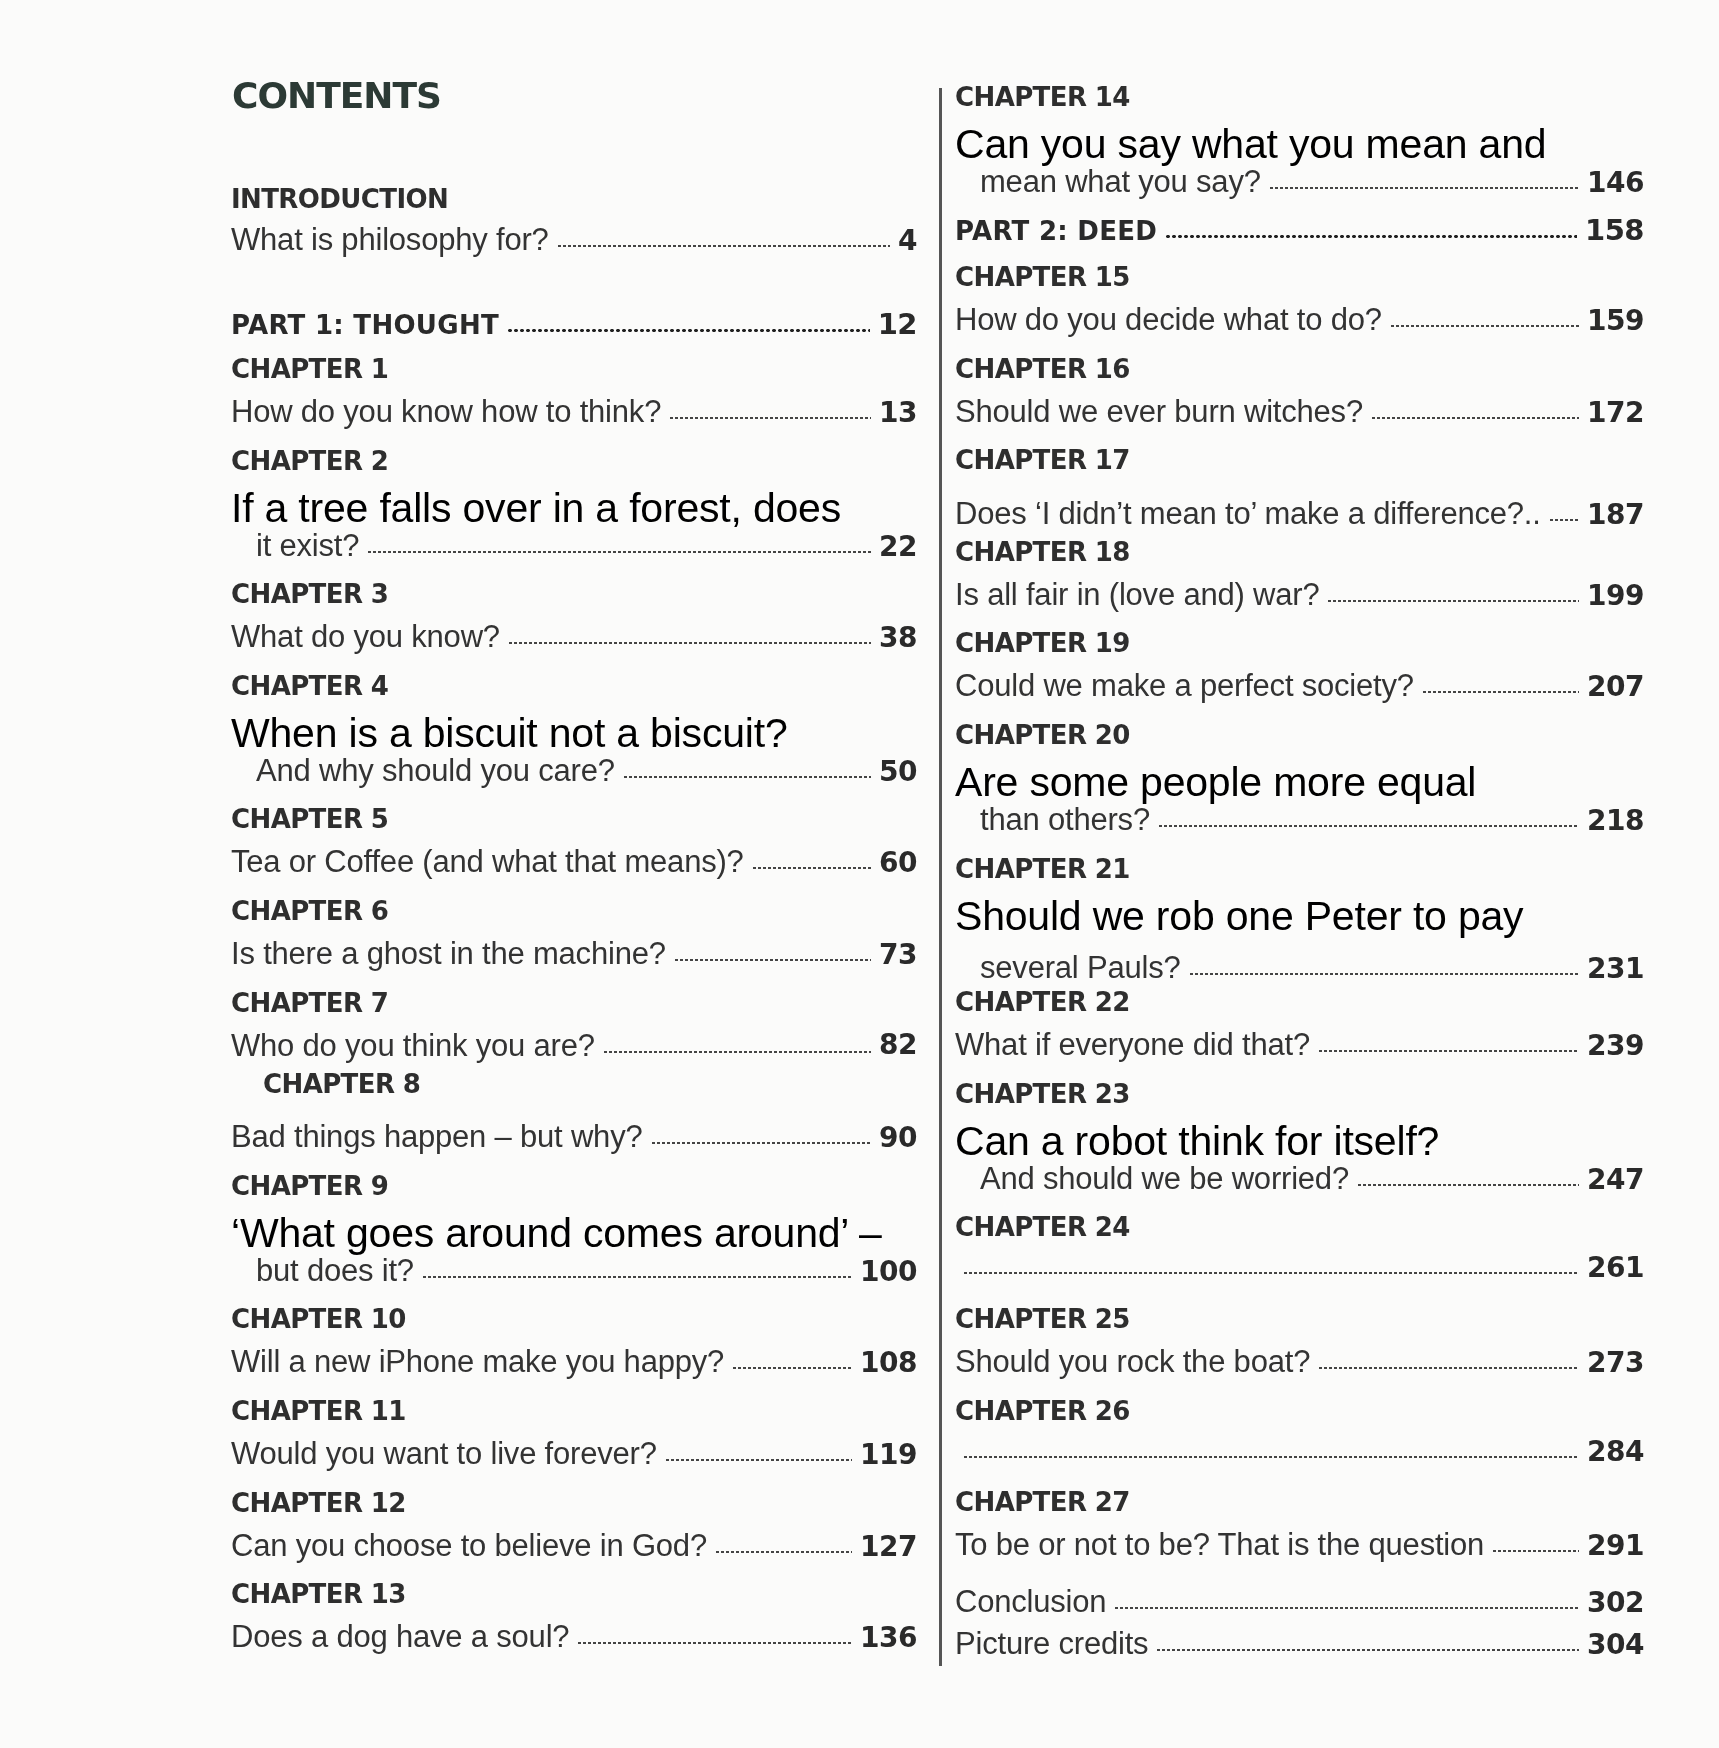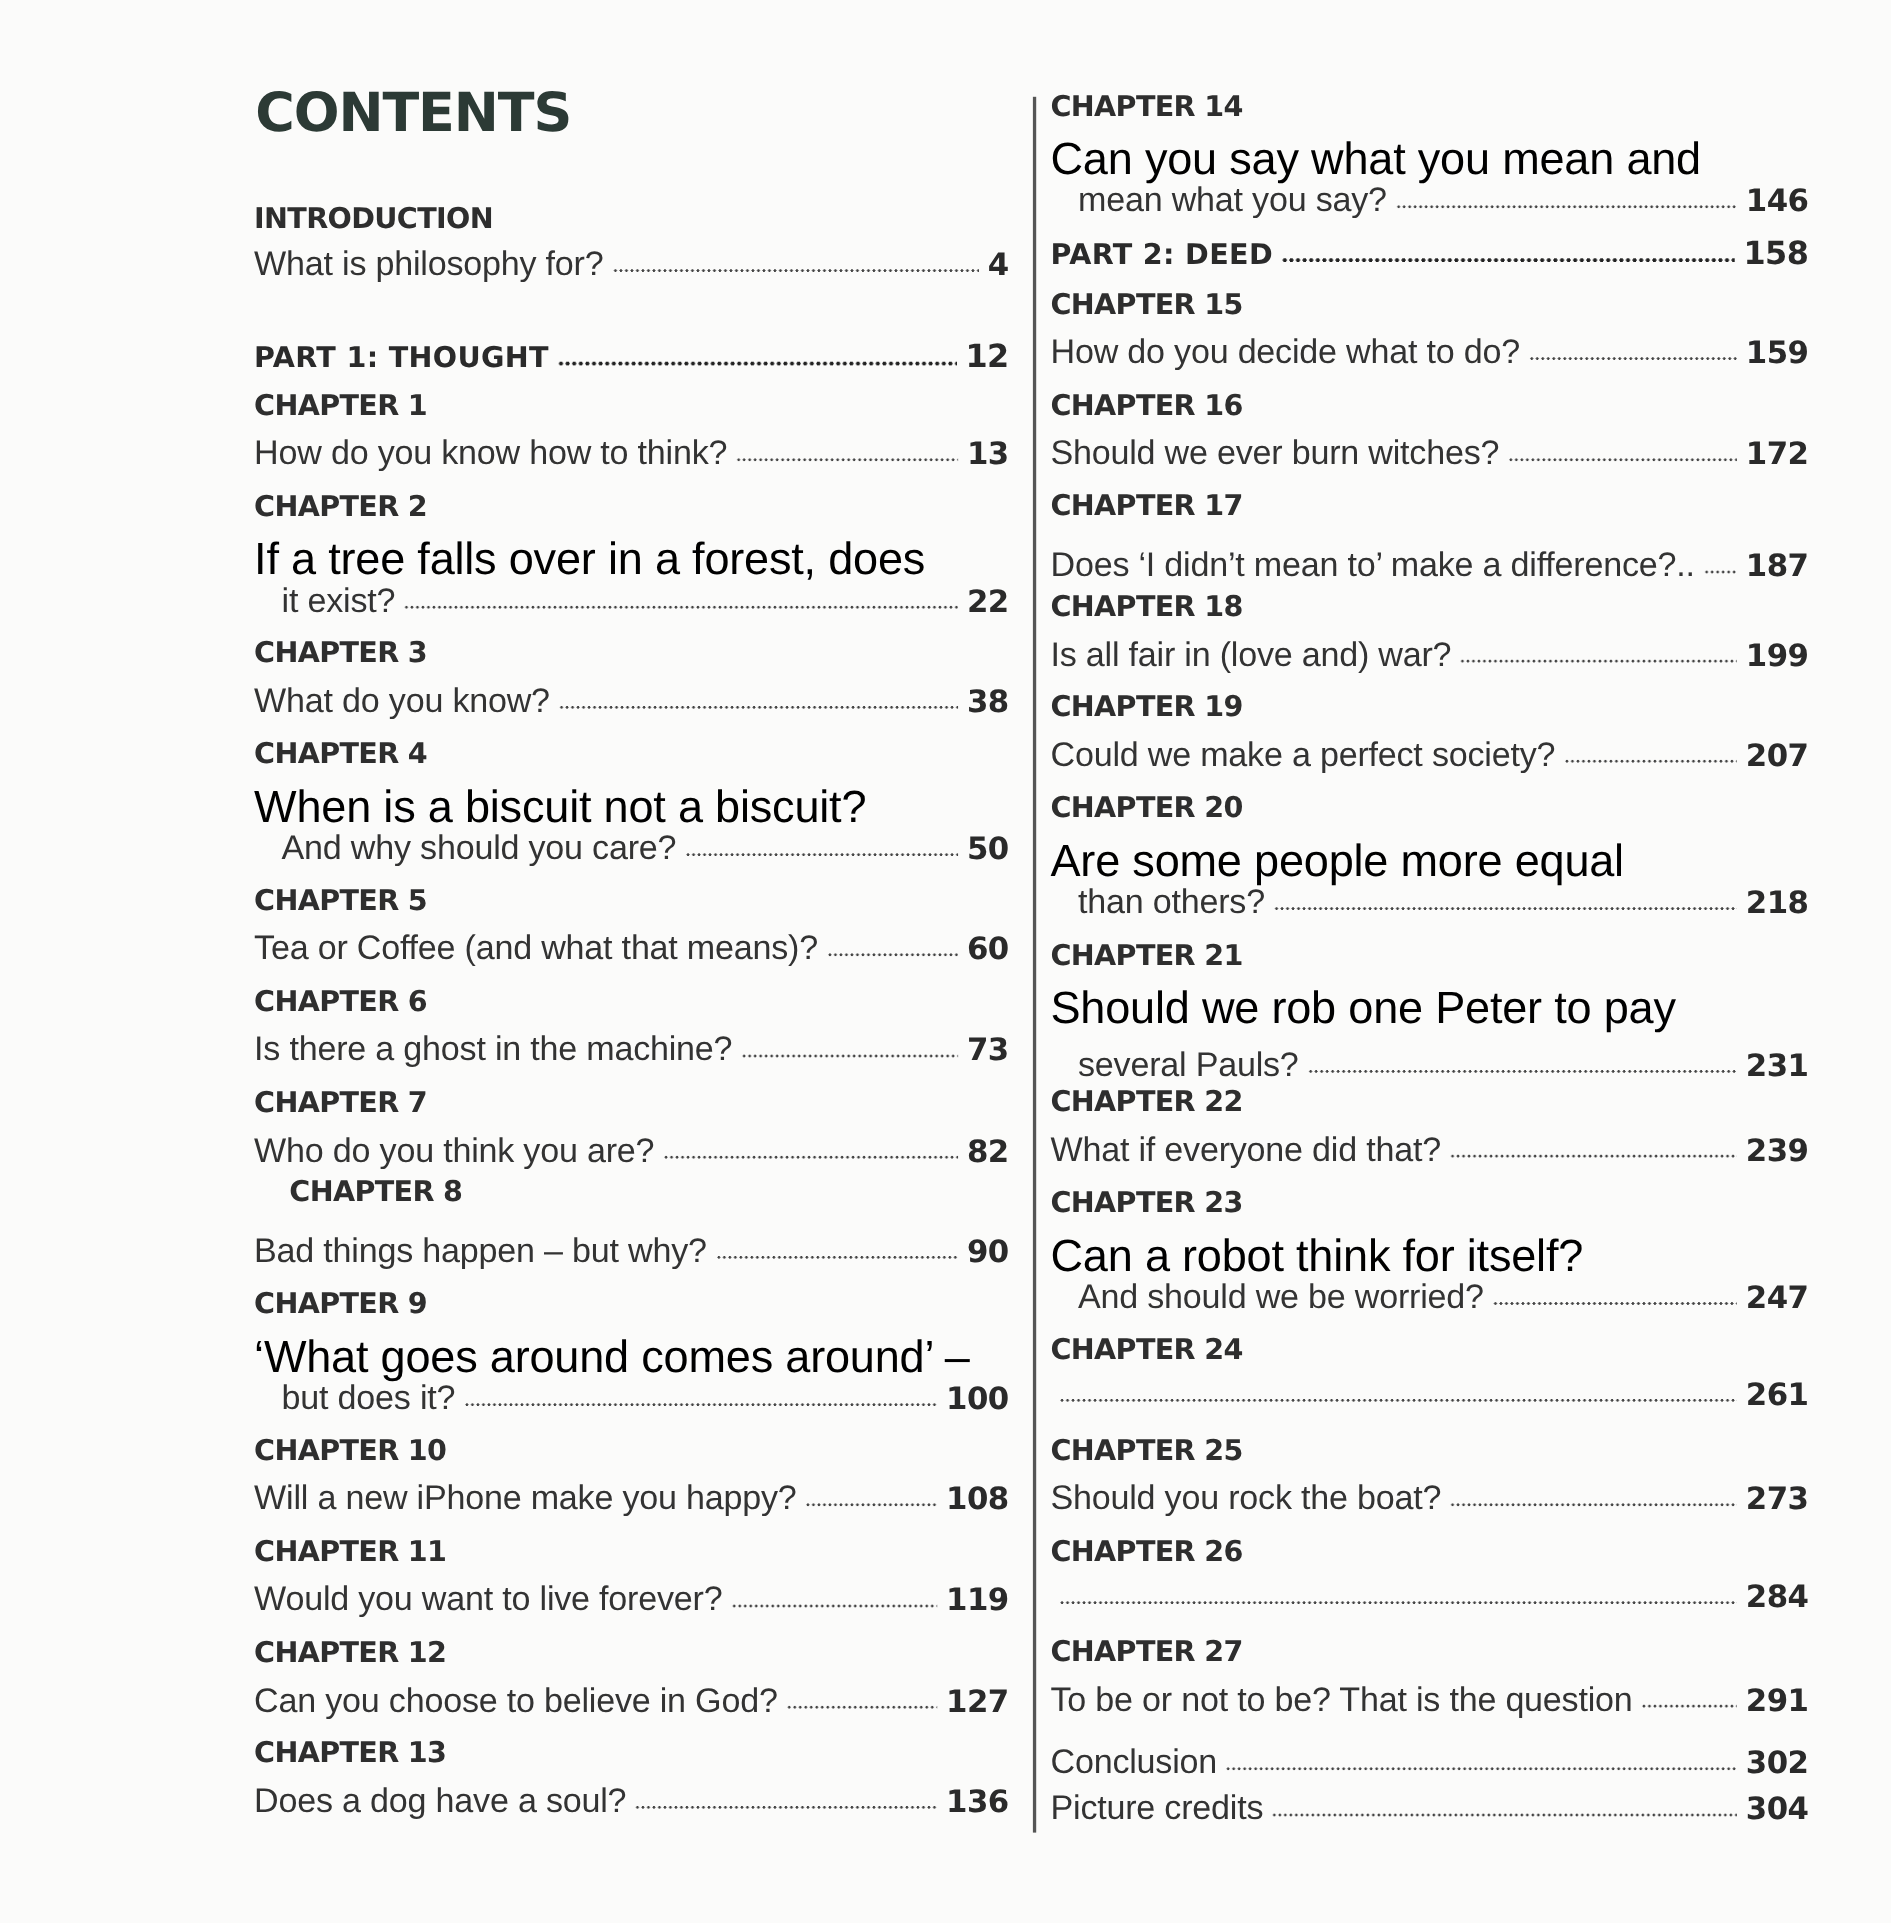--- a/index.html
+++ b/index.html
@@ -2,21 +2,21 @@
 <html><head>
 <meta charset="utf-8">
 <style>
   html, body { margin:0; padding:0; }
   body {
     width:1719px; height:1748px; background:#fbfbfa; position:relative; overflow:hidden;
     font-family:"Liberation Sans", sans-serif; color:#2a2a2a;
   }
   .page-title {
     position:absolute; left:232px; top:78px;
-    font-family:"DejaVu Sans", sans-serif; font-weight:bold; font-size:49px; letter-spacing:-1px;
+    font-family:"DejaVu Sans", sans-serif; font-weight:bold; font-size:36px; letter-spacing:-1px;
     color:#2c3a35; line-height:1;
   }
   .col { position:absolute; top:0; }
   .col-left { left:231px; width:686px; }
   .col-right { left:955px; width:689px; }
   .divider { position:absolute; left:939px; top:88px; width:3px; height:1578px; background:#555; }
   .row { position:absolute; left:0; right:0; white-space:nowrap; line-height:1; }
   .label {
     font-family:"DejaVu Sans", sans-serif; font-weight:bold; font-size:26px; color:#2e2e2e; letter-spacing:-0.6px;
   }
@@ -91,21 +91,21 @@
         <span class="leader"></span>
         <span class="page">60</span>
       </div>
       <div class="row label" style="top: 898px;">CHAPTER 6</div>
       <div class="row entry" style="top: 938px;">
         <span class="text">Is there a ghost in the machine?</span>
         <span class="leader"></span>
         <span class="page">73</span>
       </div>
       <div class="row label" style="top: 989.6px;">CHAPTER 7</div>
-      <div class="row entry" style="top: 1029.6px;">
+      <div class="row entry" style="top: 1029.6px; align-items: center;">
         <span class="text">Who do you think you are?</span>
         <span class="leader"></span>
         <span class="page">82</span>
       </div>
       <div class="row label" style="top: 1071px; margin-left: 32px;">CHAPTER 8</div>
       <div class="row entry" style="top: 1121.2px;">
         <span class="text">Bad things happen – but why?</span>
         <span class="leader"></span>
         <span class="page">90</span>
       </div>

